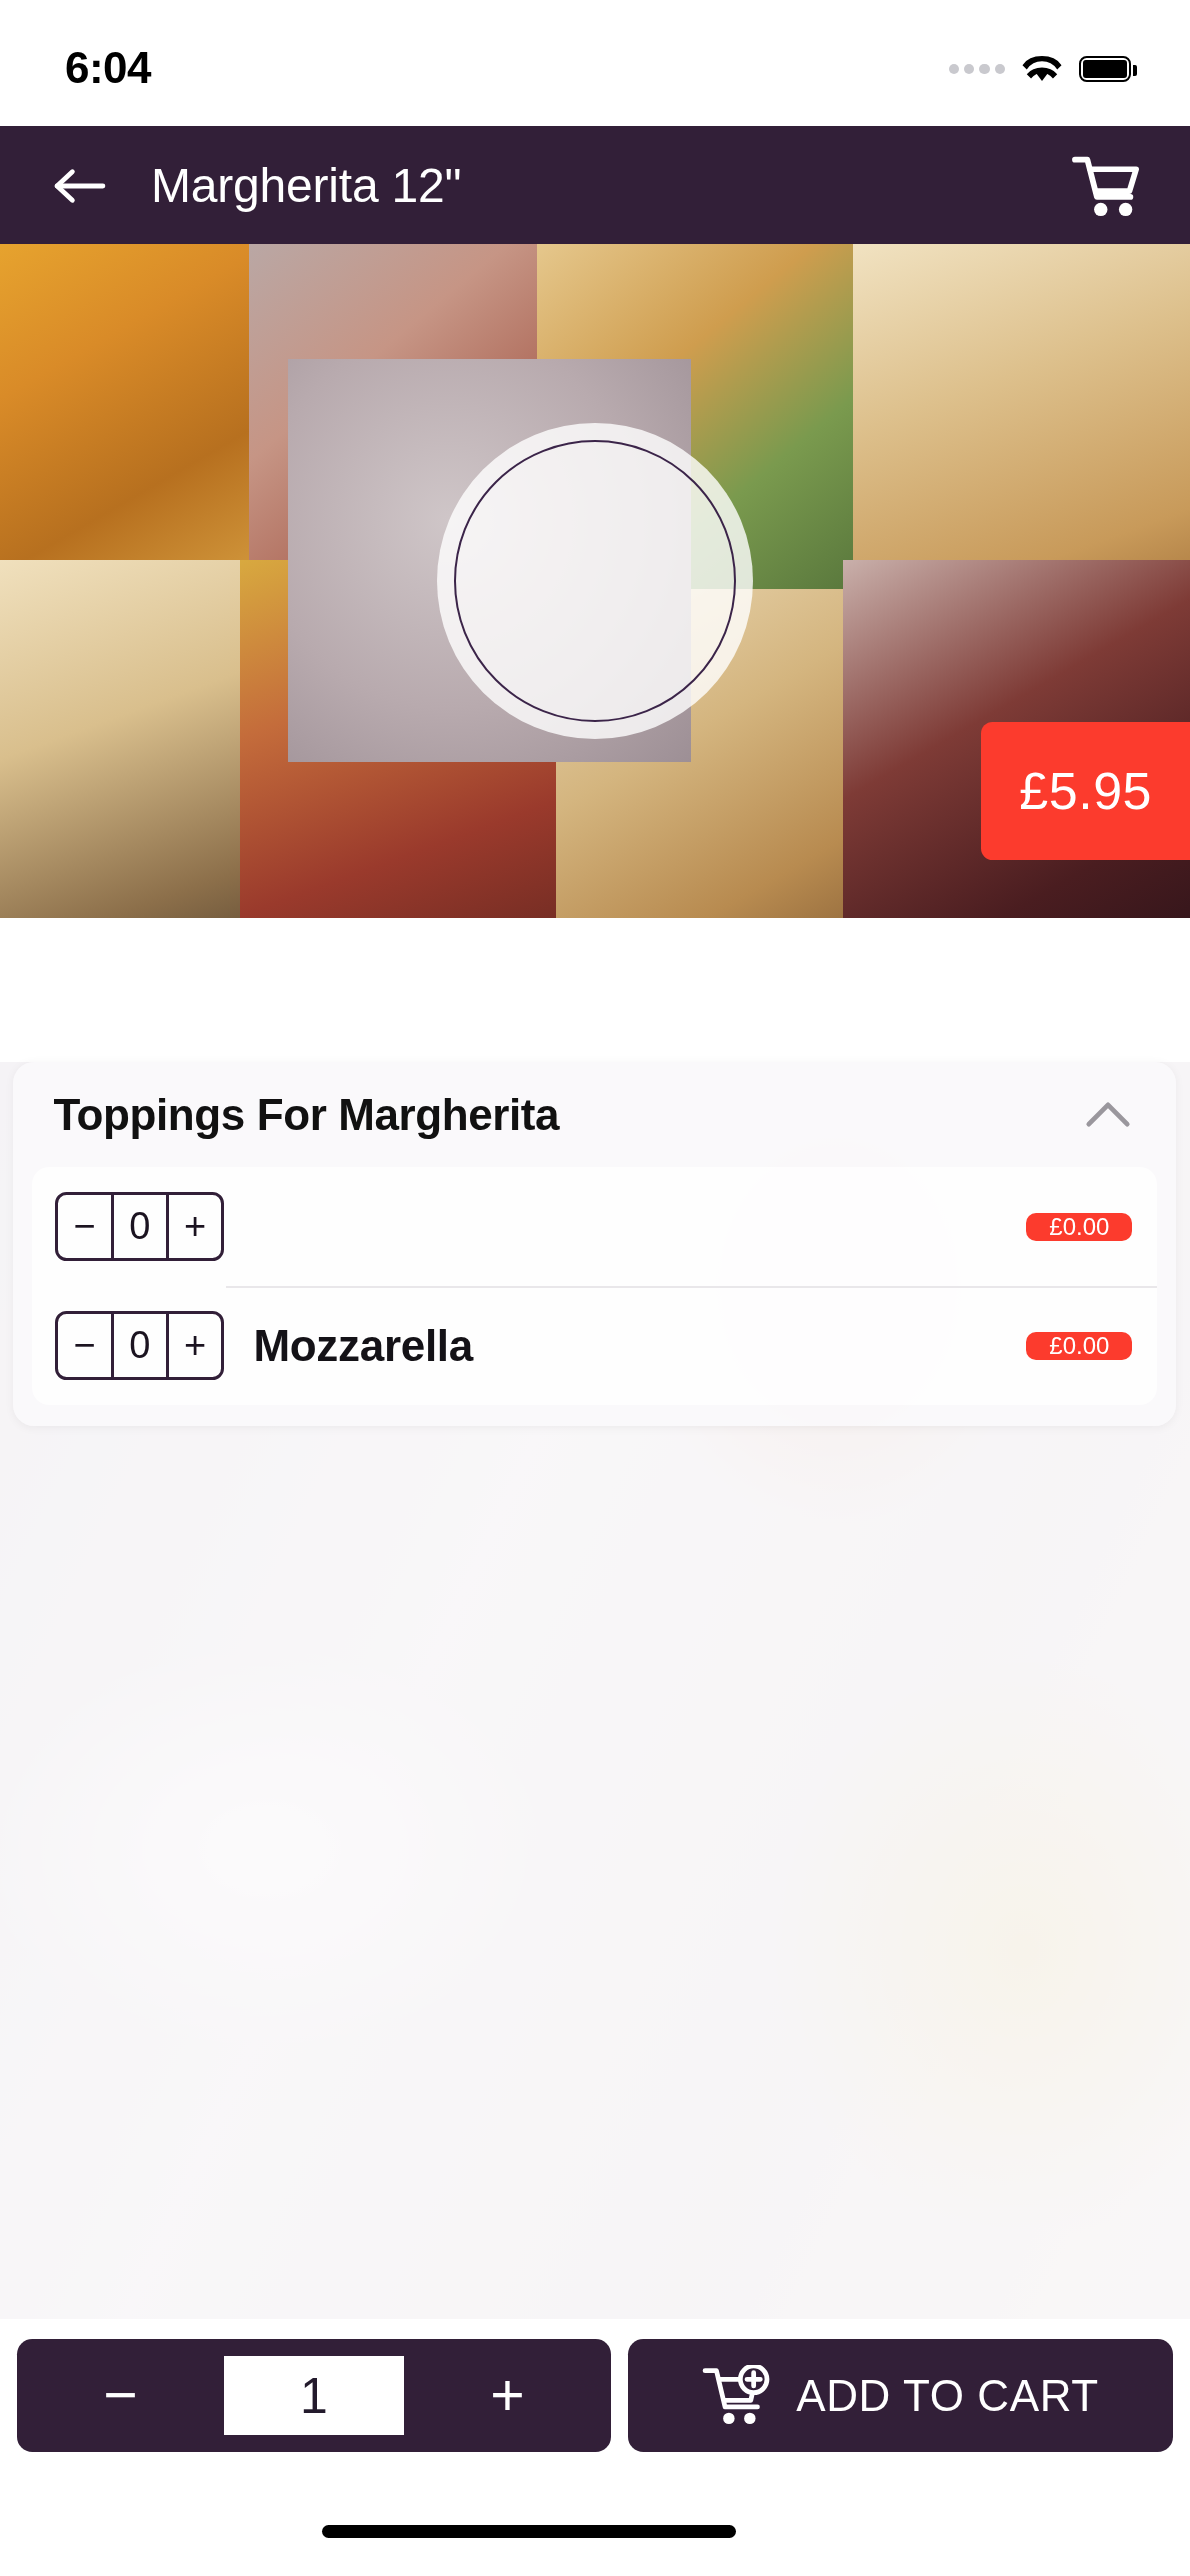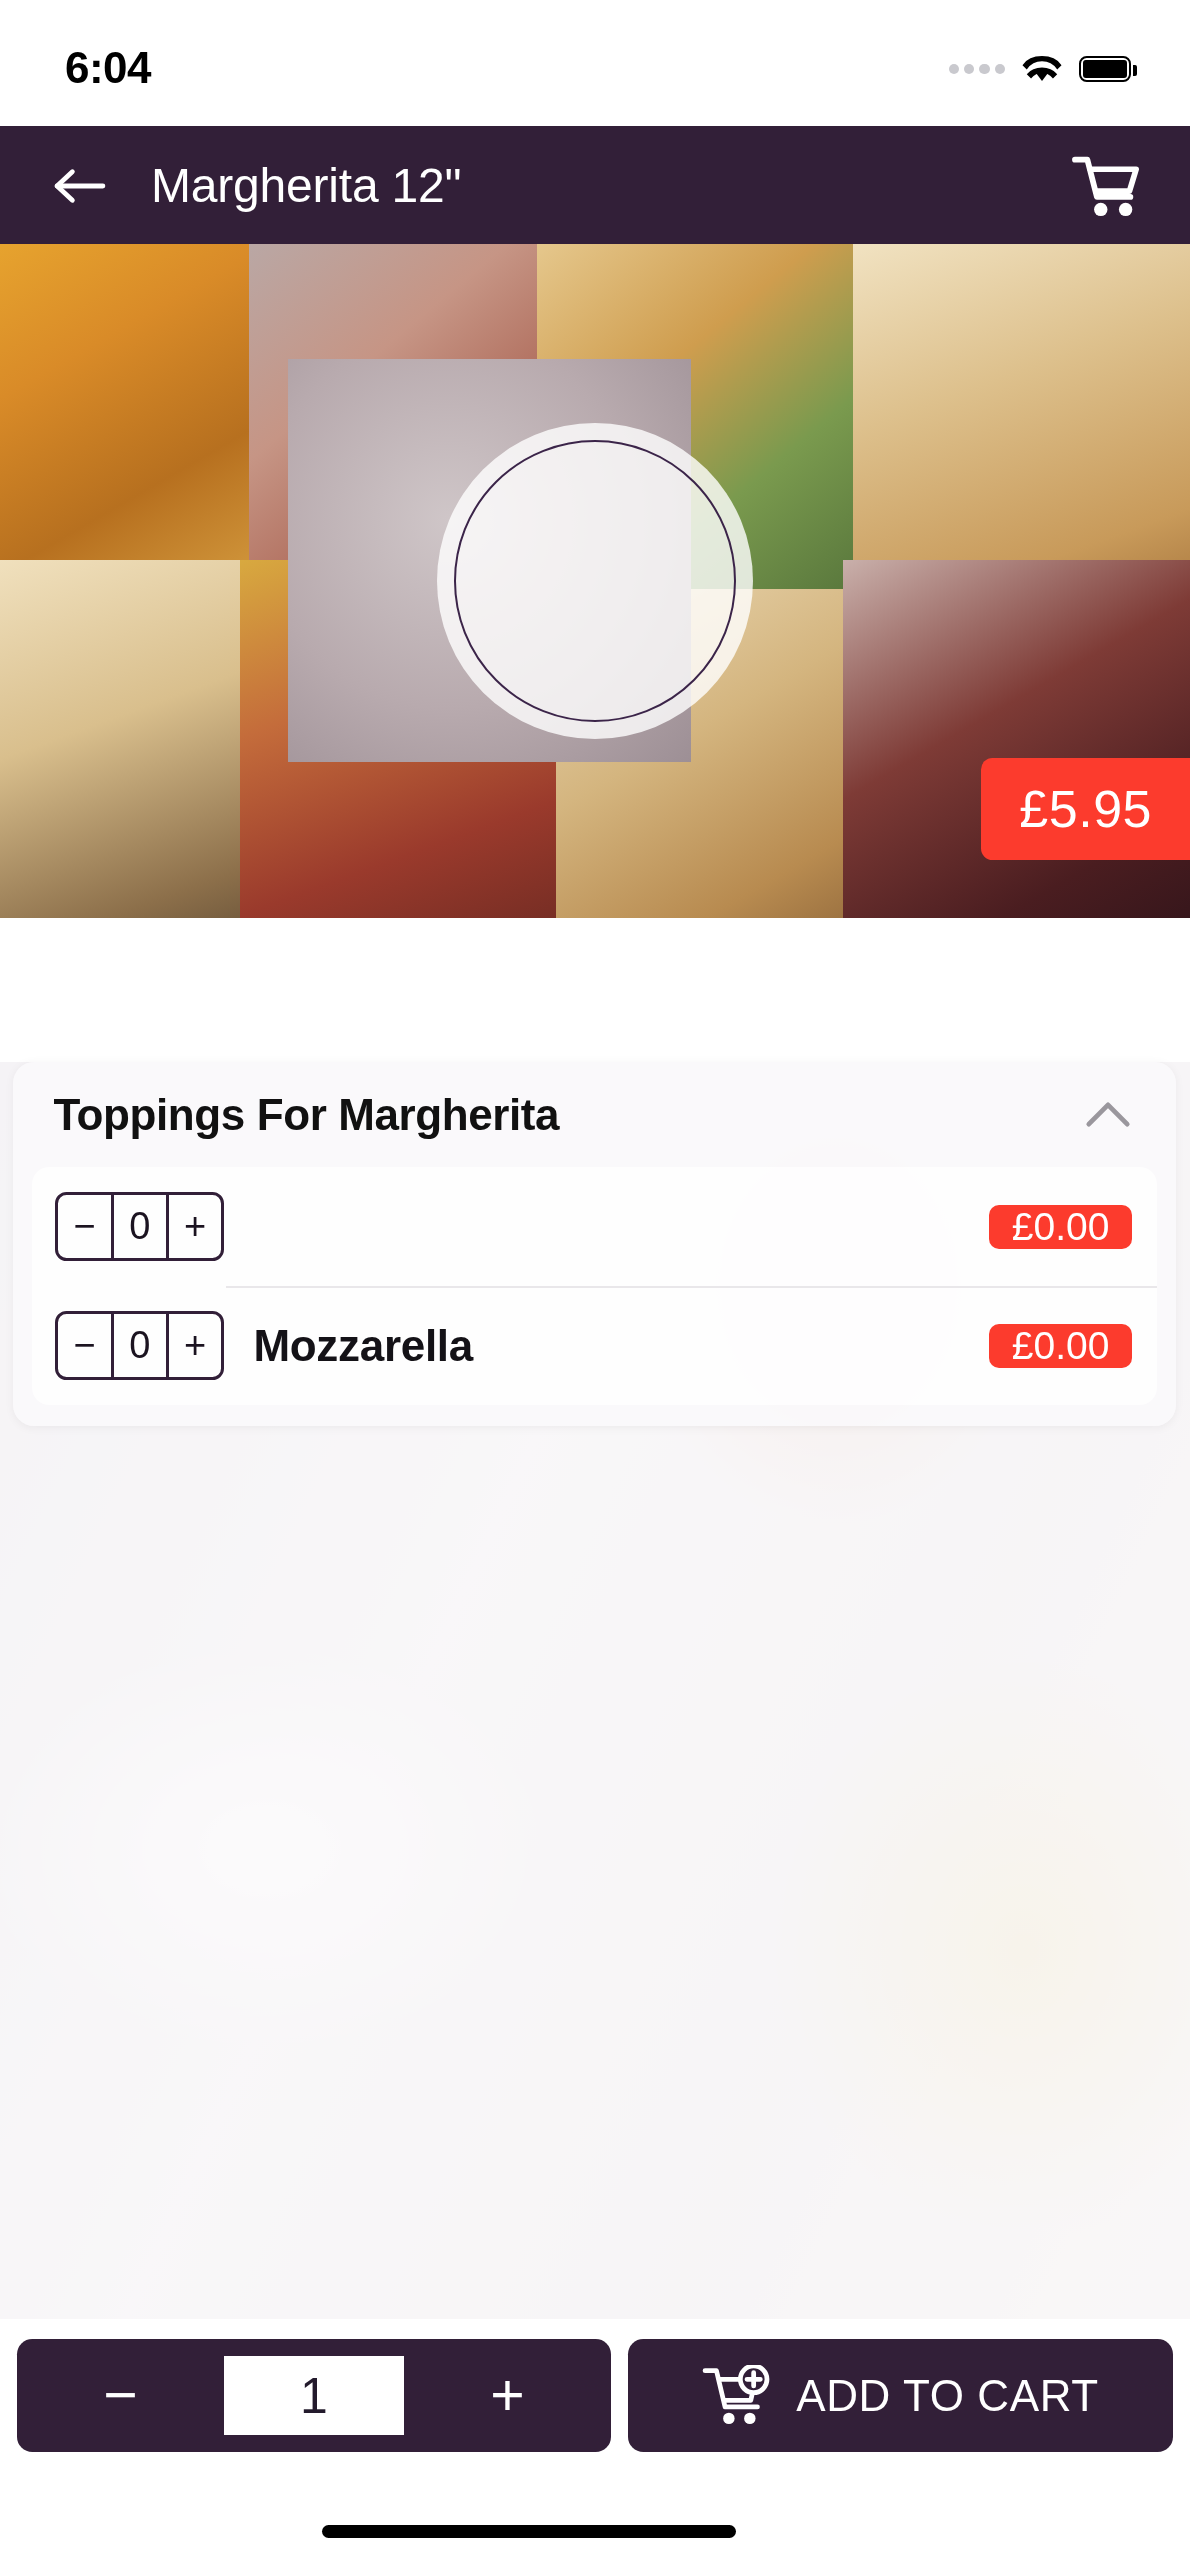--- a/index.html
+++ b/index.html
@@ -61,21 +61,21 @@
     border:2.9px solid #3b2449;
   }
   .logo-text{
     font-family:"Liberation Serif", serif;
     font-size:67px; letter-spacing:2.9px; color:#3b2449; font-weight:400;
     position:relative; top:88px;
   }
   .price-badge{
     position:absolute; right:0px; bottom:58px;
     background:#FC3B2D; color:#fff; font-size:52px;
-    padding:21px 38px; border-radius:11.5px 0 0 11.5px; font-weight:400;
+    padding:39px 38px; border-radius:11.5px 0 0 11.5px; font-weight:400;
     letter-spacing:0.5px;
   }
 
   
   .page-bg{
     position:absolute; top:918px; left:0; width:1190px; height:1418px;
     background:#fbfafb; overflow:hidden;
   }
   .page-bg .faded{
     position:absolute; left:0; top:134px; width:1190px; height:1284px;
@@ -123,21 +123,21 @@
     flex:1; display:flex; align-items:center; justify-content:center;
     font-size:38px; color:#1b1320; font-weight:500;
   }
   .stepper .seg.mid{ border-left:3.8px solid #321F38; border-right:3.8px solid #321F38;}
   .topping-name{
     margin-left:29px; font-size:44px; font-weight:700; color:#141217;
     letter-spacing:-0.3px;
   }
   .topping-row .sp{ flex:1;}
   .topping-price{
-    background:#FC3B2D; color:#fff; font-size:39px; font-weight:400;
+    background:#FC3B2D; color:#fff; font-size:24px; font-weight:400;
     padding:0 23px; border-radius:10px; white-space:nowrap;
   }
 
   
   .bottombar{
     position:absolute; left:0; bottom:104px; width:1190px; height:153px;
     background:#ffffff; display:flex; align-items:center; gap:17px;
     padding:0 17px;
   }
   .qty-stepper{

